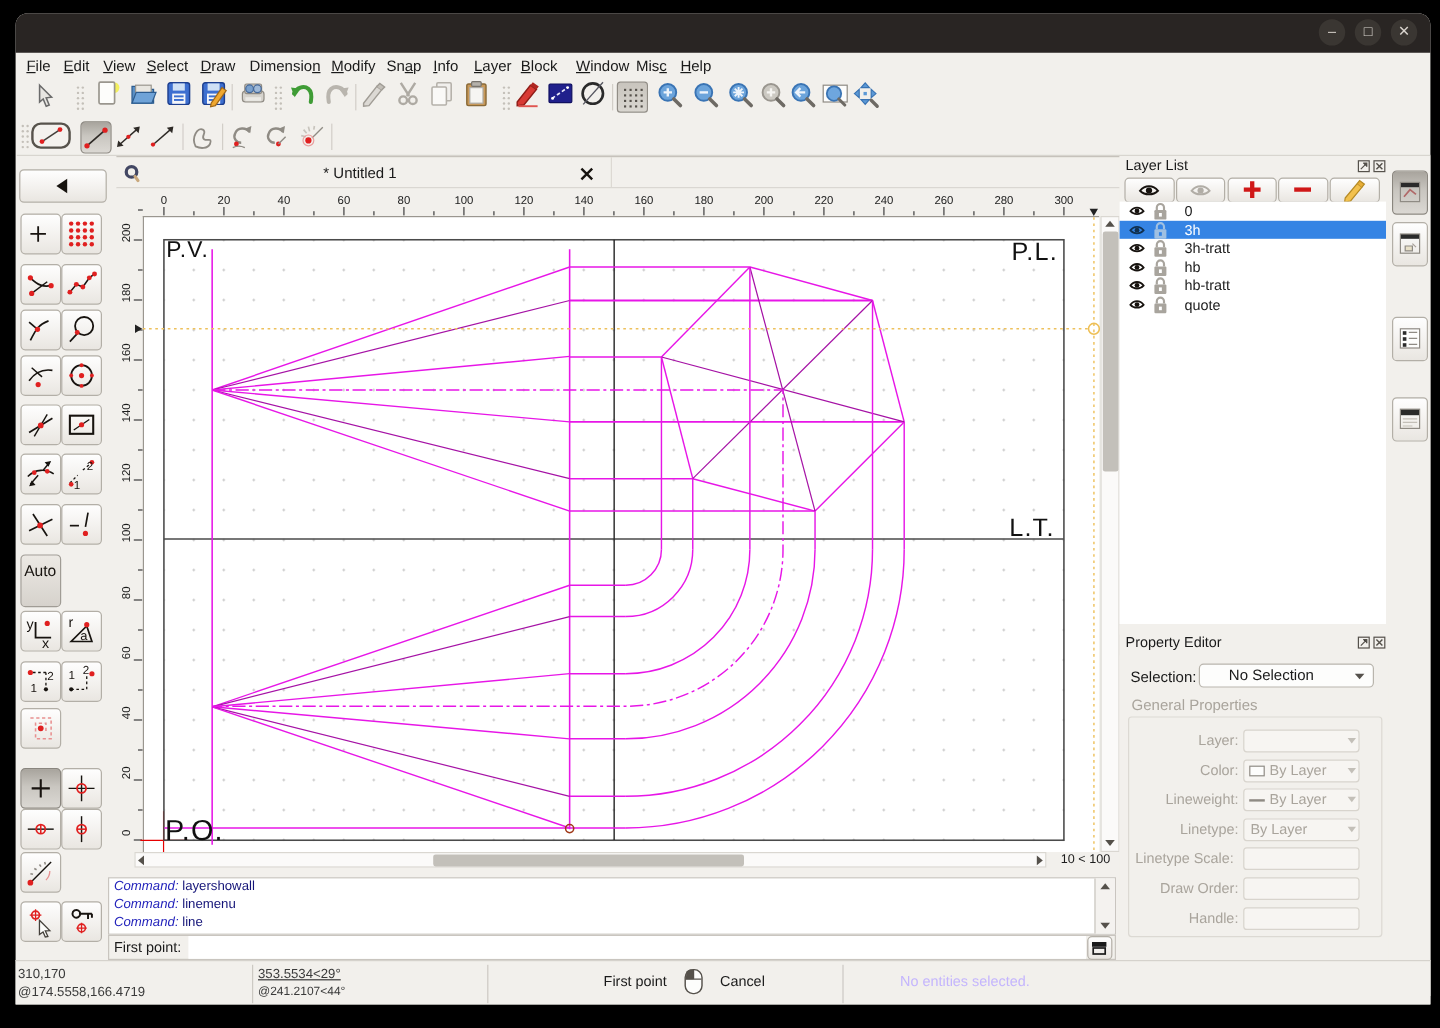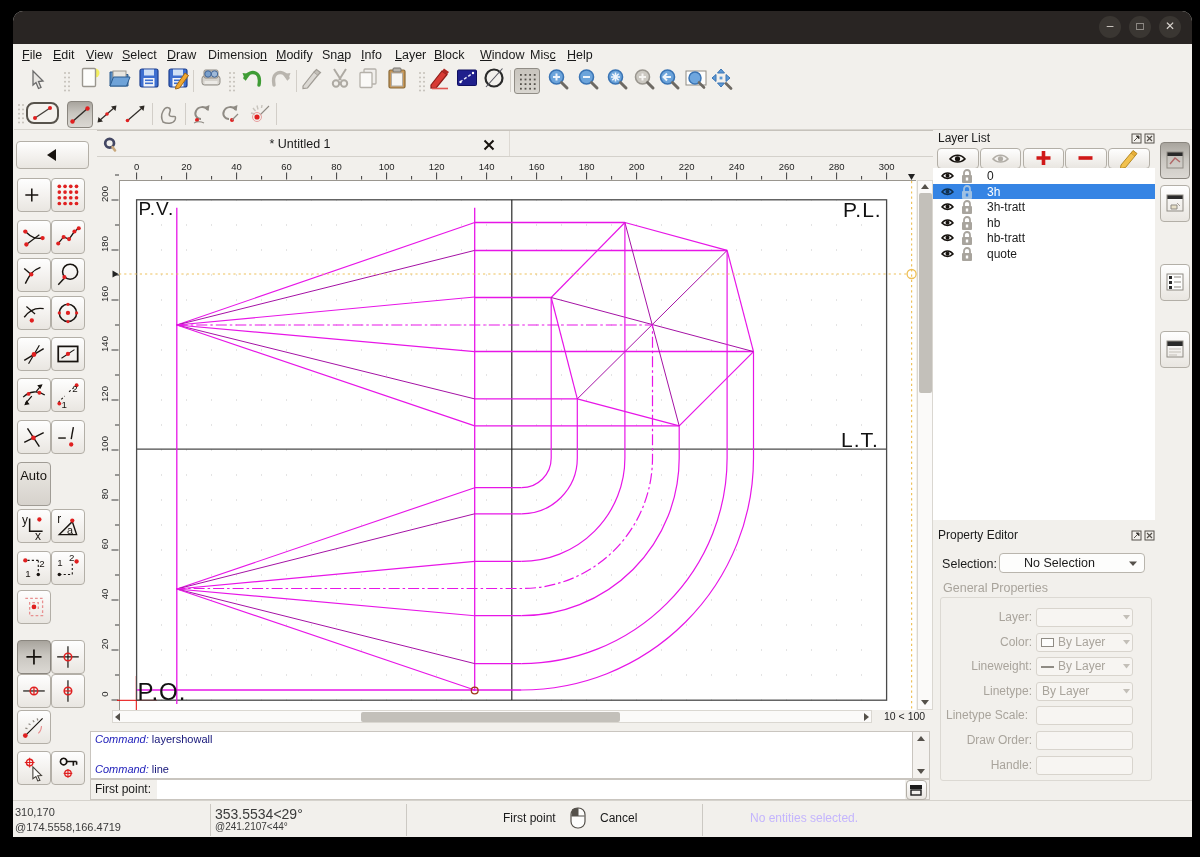--- a/index.html
+++ b/index.html
@@ -846,41 +846,42 @@
       <path d="M9 5 h7 M9 10 h7 M9 15 h7" stroke="#8f8b84"></path>
     </svg>
     <div class="btn" style="left:1160px;top:331px;width:30px;height:37px;"></div>
     <svg style="left:1165px;top:339px" width="20" height="20" viewBox="0 0 20 20">
       <rect x="2" y="2" width="16" height="5" fill="#2a2a2a"></rect>
       <rect x="2" y="2" width="16" height="16" fill="none" stroke="#8f8b84"></rect>
       <path d="M4 10 h12 M4 13 h12 M4 16 h8" stroke="#c3bfb8"></path>
     </svg>
     <div style="left:90px;top:731px;width:840px;height:48px;background:#ffffff;border:1px solid #c9c5bf;"></div>
     <div style="left:95px;top:733px;width:400px;height:14px;font-size:11px;"><span style="color:#2222bb;font-style:italic;">Command:</span> <span style="color:#141478;margin-top:23px;">layershowall</span></div>
+    <div style="left:95px;top:748px;width:400px;height:14px;font-size:11px;"><span style="color:#2222bb;font-style:italic;">Command:</span> <span style="color:#141478;">linemenu</span></div>
     <div style="left:95px;top:763px;width:400px;height:14px;font-size:11px;"><span style="color:#2222bb;font-style:italic;">Command:</span> <span style="color:#141478;">line</span></div>
     <div style="left:912px;top:732px;width:17px;height:46px;background:#f4f2ef;border-left:1px solid #c9c5bf;"></div>
     <svg style="left:916px;top:735px" width="10" height="8" viewBox="0 0 10 8">
       <path d="M1 6 L5 1 L9 6 Z" fill="#55514b"></path>
     </svg>
     <svg style="left:916px;top:768px" width="10" height="8" viewBox="0 0 10 8">
       <path d="M1 1 L5 6 L9 1 Z" fill="#55514b"></path>
     </svg>
     <div style="left:90px;top:779px;width:840px;height:21px;background:#f2f0ec;border:1px solid #c9c5bf;"></div>
     <div style="left:95px;top:782px;width:70px;height:15px;font-size:12px;color:#1a1a1a;">First point:</div>
     <div style="left:157px;top:780px;width:748px;height:19px;background:#ffffff;"></div>
     <div class="btn" style="left:906px;top:780px;width:21px;height:19.5px;"></div>
     <svg style="left:909px;top:784px" width="15" height="12" viewBox="0 0 15 12">
       <rect x="1" y="1" width="12" height="4" fill="#1a1a1a"></rect>
       <rect x="2" y="6" width="10" height="5" fill="none" stroke="#1a1a1a" stroke-width="1.4"></rect>
     </svg>
     <div style="left:13px;top:800px;width:1179px;height:37px;background:#f2f0ec;border-top:1px solid #d5d2cc;"></div>
     <div style="left:15px;top:806px;width:190px;height:13px;font-size:11px;color:#3a3a3a;">310,170</div>
     <div style="left:15px;top:821px;width:190px;height:13px;font-size:11px;color:#3a3a3a;">@174.5558,166.4719</div>
     <div style="left:209.5px;top:804px;width:1px;height:32px;background:#ccc9c3;"></div>
-    <div style="left:215px;top:806px;width:190px;height:13px;font-size:14px;color:#3a3a3a;">353.5534&lt;29°</div>
+    <div style="left:215px;top:806px;width:190px;height:13px;font-size:11px;color:#3a3a3a;text-decoration:underline;">353.5534&lt;29°</div>
     <div style="left:215px;top:821px;width:190px;height:13px;font-size:10px;color:#3a3a3a;">@241.2107&lt;44°</div>
     <div style="left:406px;top:804px;width:1px;height:32px;background:#ccc9c3;"></div>
     <div style="left:503px;top:811px;width:70px;height:14px;font-size:12px;color:#1a1a1a;">First point</div>
     <svg style="left:568px;top:806px" width="20" height="24" viewBox="0 0 20 24">
       <rect x="3" y="2" width="14" height="20" rx="6.5" fill="#fdfdfc" stroke="#55514b" stroke-width="1.2"></rect>
       <path d="M10 2 V10 M3.5 10 H16.5" stroke="#55514b" stroke-width="1"></path>
       <path d="M4 3.5 a6 6 0 0 1 6 -1.2 L10 10 H3.5 Z" fill="#55514b"></path>
     </svg>
     <div style="left:600px;top:811px;width:60px;height:14px;font-size:12px;color:#1a1a1a;">Cancel</div>
     <div style="left:702px;top:804px;width:1px;height:32px;background:#ccc9c3;"></div>

